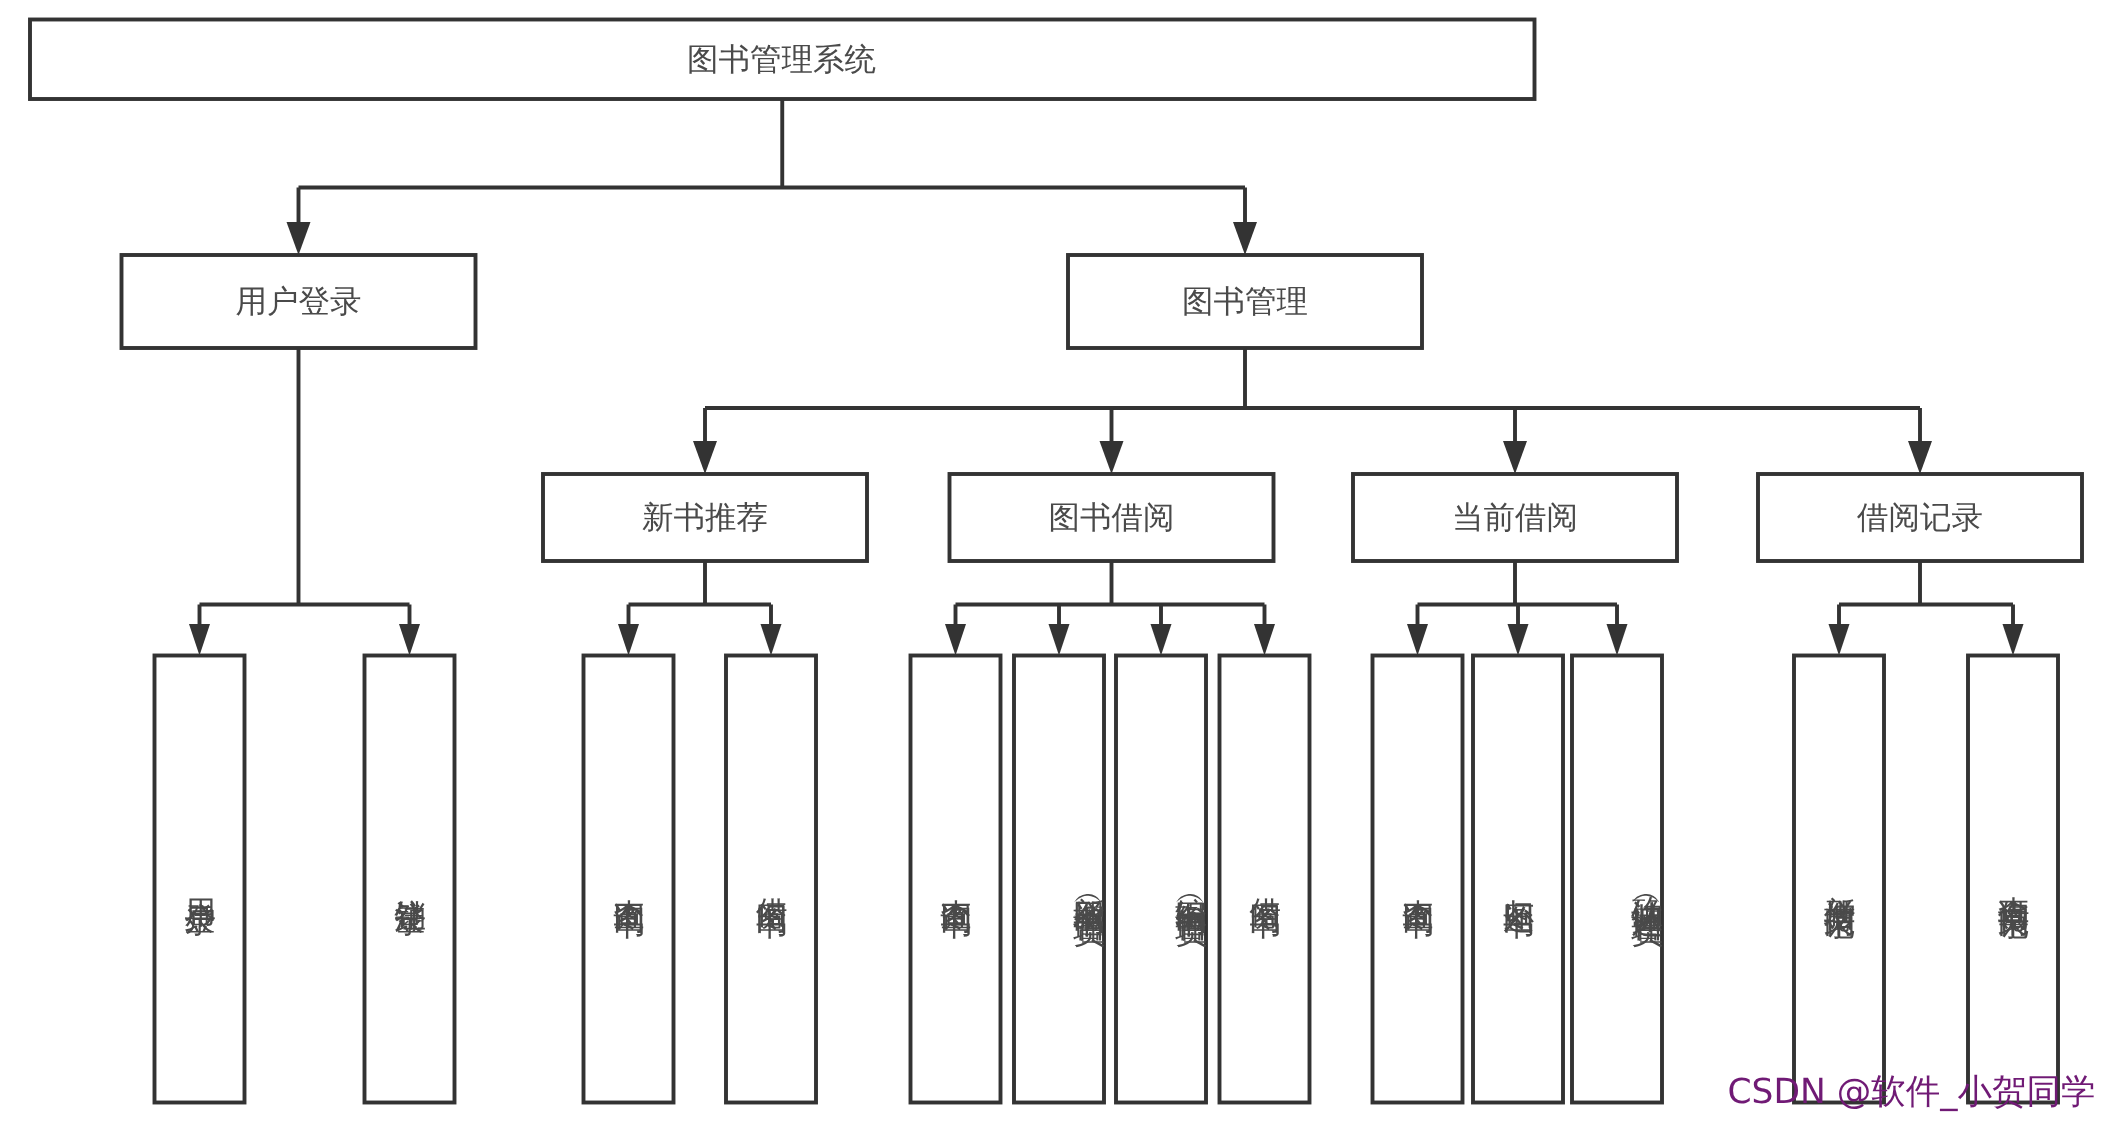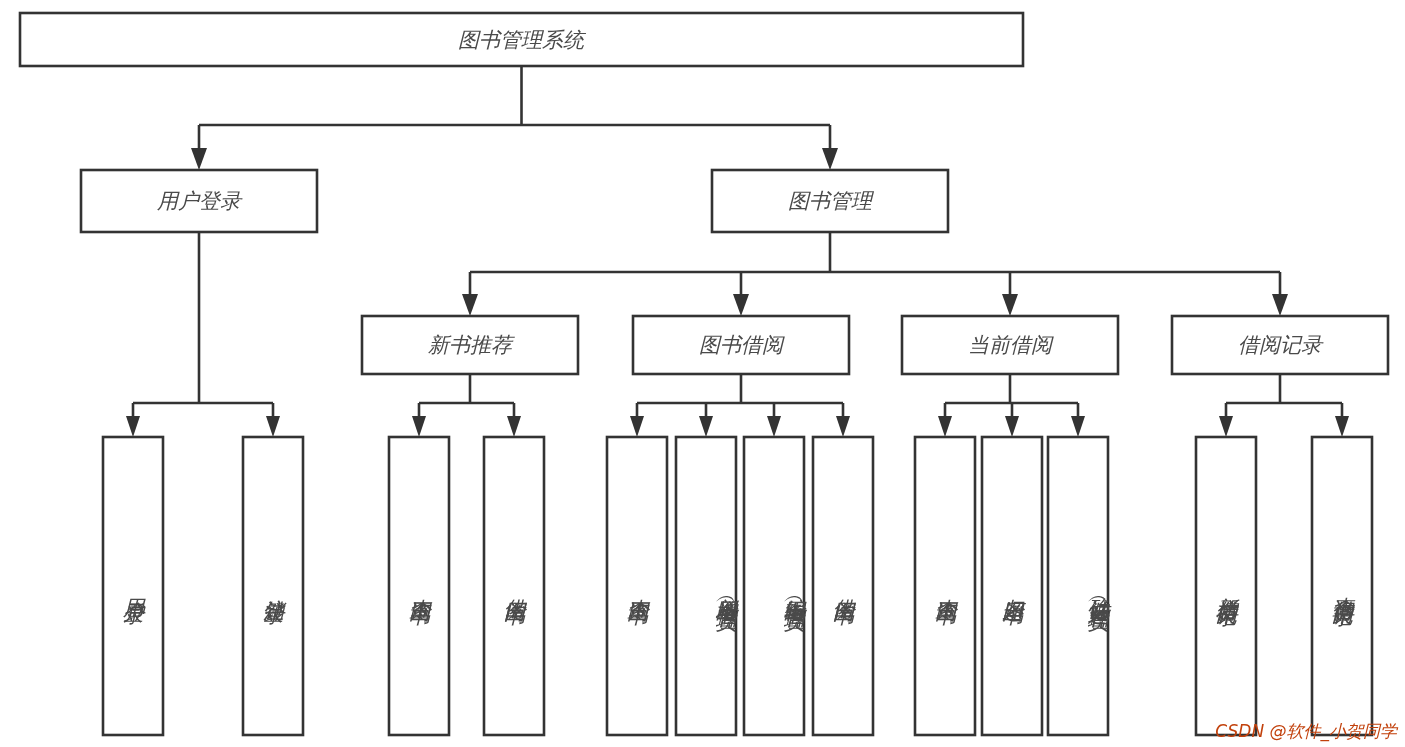--- a/index.html
+++ b/index.html
@@ -11,21 +11,20 @@
     width: 1405px;
     height: 747px;
     font-family: "DejaVu Sans", "Liberation Sans", sans-serif;
     overflow: hidden;
   }
   #diagram-root {
     position: relative;
     width: 1405px;
     height: 747px;
     background: #ffffff;
-    font-style: italic;
   }
   svg.flow {
     position: absolute;
     left: 0;
     top: 0;
     width: 1405px;
     height: 747px;
   }
   .node-box {
     fill: #ffffff;
@@ -60,22 +59,22 @@
     letter-spacing: 2px;
     text-align: center;
     white-space: nowrap;
     pointer-events: none;
   }
   .watermark {
     position: absolute;
     right: 8px;
     bottom: 4px;
     font-family: "DejaVu Sans", "Liberation Sans", sans-serif;
-    font-size: 17px;
-    color: #c2410c;
+    font-size: 23px;
+    color: #701a75;
     white-space: nowrap;
   }
 </style>
 </head>
 <body>
 
 <div id="diagram-root">
 
   <svg class="flow" viewBox="0 0 1405 747">
 

